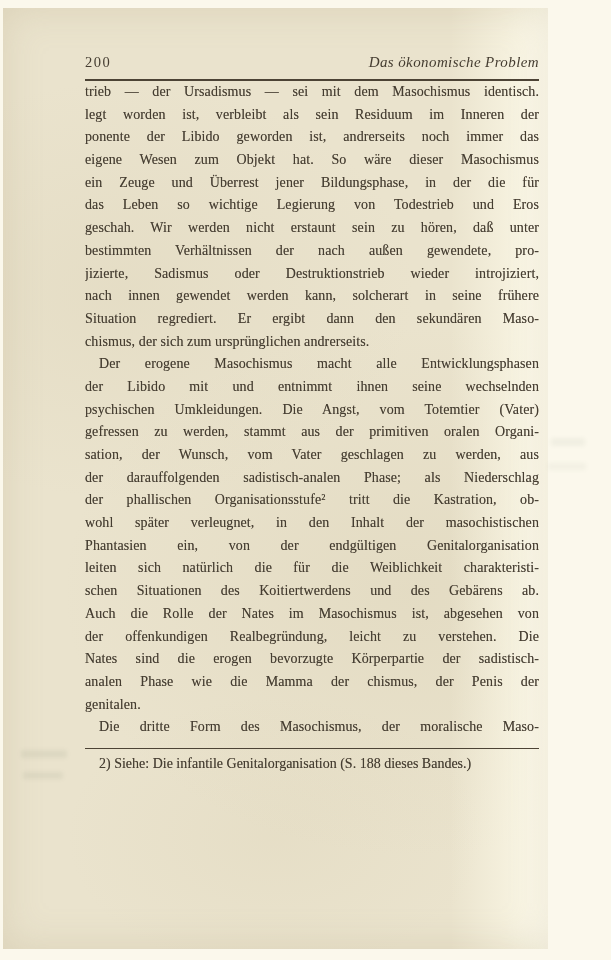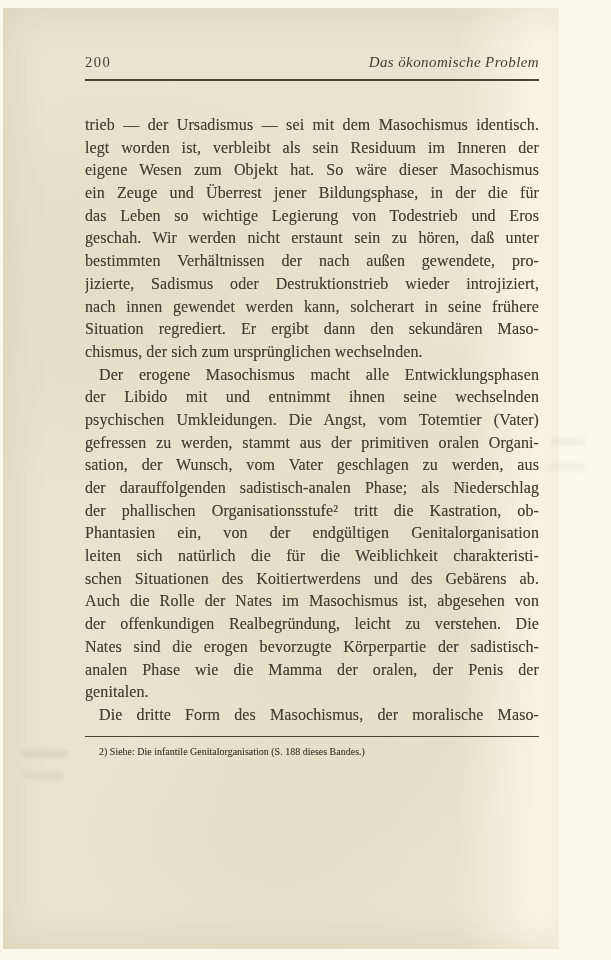--- a/index.html
+++ b/index.html
@@ -4,21 +4,20 @@
 <style>
   html,body{margin:0;padding:0;}
   body{
     width:611px;height:960px;overflow:hidden;
     background:#fbf8ec;
     font-family:"Liberation Serif","DejaVu Serif",serif;
   }
   .scan{
     position:relative;width:548px;height:960px;
     background:#fbf8ec;
-    padding-left:11px;
   }
   
   .page{
     position:absolute;left:3px;top:8px;right:0px;bottom:11px;
     background:
       linear-gradient(90deg, rgba(255,253,240,0) 82%, rgba(253,250,233,.55) 92%, rgba(255,253,240,.95) 100%),
       radial-gradient(ellipse 420px 300px at 22% 30%, rgba(197,185,150,.14), rgba(0,0,0,0) 70%),
       radial-gradient(ellipse 500px 380px at 75% 62%, rgba(193,180,143,.16), rgba(0,0,0,0) 70%),
       radial-gradient(ellipse 300px 200px at 50% 88%, rgba(200,188,152,.12), rgba(0,0,0,0) 70%),
       #eae3cd;
@@ -37,37 +36,37 @@
   }
   .pagehead{
     display:flex;justify-content:space-between;align-items:baseline;
     font-size:15px;line-height:20px;
   }
   .pagehead .num{letter-spacing:1.5px;font-size:14.5px;}
   .pagehead .title{font-style:italic;letter-spacing:.4px;}
   .headrule{border:0;border-top:2px solid #4c4335;margin:7px 0 0 0;height:0;}
 
   .bodytext{
-    margin-top:33px;
-    font-size:16px;
+    margin-top:0;
+    font-size:14px;
     line-height:22.7px;
     letter-spacing:.1px;
   }
   .line{
     height:22.7px;overflow:hidden;
     text-align:justify;text-align-last:justify;
     text-shadow:0 0 .5px rgba(69,61,49,.5);
   }
   .line.indent{text-indent:14px;}
   .line.end{text-align:left;text-align-last:left;}
 
   .footrule{border:0;border-top:1.8px solid #4c4335;margin:9px 0 0 0;height:0;}
   .footnote{
     margin:5px 0 0 0;
-    font-size:10px;line-height:20px;
+    font-size:14px;line-height:20px;
     text-indent:14px;
     text-shadow:0 0 .5px rgba(69,61,49,.5);
   }
 </style>
 </head>
 <body>
 
 <div class="scan">
   <div class="page">
     <div class="smudge s1"></div>
@@ -78,43 +77,45 @@
     <div class="textblock">
       <div class="pagehead">
         <span class="num">200</span>
         <span class="title">Das ökonomische Problem</span>
       </div>
       <hr class="headrule">
 
       <div class="bodytext">
           <div class="line">trieb — der Ursadismus — sei mit dem Masochismus identisch.</div>
           <div class="line">legt worden ist, verbleibt als sein Residuum im Inneren der</div>
+          <div class="line">ponente der Libido geworden ist, andrerseits noch immer das</div>
           <div class="line">eigene Wesen zum Objekt hat. So wäre dieser Masochismus</div>
           <div class="line">ein Zeuge und Überrest jener Bildungsphase, in der die für</div>
           <div class="line">das Leben so wichtige Legierung von Todestrieb und Eros</div>
           <div class="line">geschah. Wir werden nicht erstaunt sein zu hören, daß unter</div>
           <div class="line">bestimmten Verhältnissen der nach außen gewendete, pro-</div>
           <div class="line">jizierte, Sadismus oder Destruktionstrieb wieder introjiziert,</div>
           <div class="line">nach innen gewendet werden kann, solcherart in seine frühere</div>
           <div class="line">Situation regrediert. Er ergibt dann den sekundären Maso-</div>
-          <div class="line end">chismus, der sich zum ursprünglichen wechselnden.</div>
+          <div class="line end">chismus, der sich zum ursprünglichen andrerseits.</div>
           <div class="line indent">Der erogene Masochismus macht alle Entwicklungsphasen</div>
           <div class="line">der Libido mit und entnimmt ihnen seine wechselnden</div>
           <div class="line">psychischen Umkleidungen. Die Angst, vom Totemtier (Vater)</div>
           <div class="line">gefressen zu werden, stammt aus der primitiven oralen Organi-</div>
           <div class="line">sation, der Wunsch, vom Vater geschlagen zu werden, aus</div>
           <div class="line">der darauffolgenden sadistisch-analen Phase; als Niederschlag</div>
           <div class="line">der phallischen Organisationsstufe² tritt die Kastration, ob-</div>
+          <div class="line">wohl später verleugnet, in den Inhalt der masochistischen</div>
           <div class="line">Phantasien ein, von der endgültigen Genitalorganisation</div>
           <div class="line">leiten sich natürlich die für die Weiblichkeit charakteristi-</div>
           <div class="line">schen Situationen des Koitiertwerdens und des Gebärens ab.</div>
           <div class="line">Auch die Rolle der Nates im Masochismus ist, abgesehen von</div>
           <div class="line">der offenkundigen Realbegründung, leicht zu verstehen. Die</div>
           <div class="line">Nates sind die erogen bevorzugte Körperpartie der sadistisch-</div>
-          <div class="line">analen Phase wie die Mamma der oralen, der Penis der</div>
+          <div class="line">analen Phase wie die Mamma der chismus, der Penis der</div>
           <div class="line end">genitalen.</div>
           <div class="line indent">Die dritte Form des Masochismus, der moralische Maso-</div>
         </div>
 
       <hr class="footrule">
       <p class="footnote">2) Siehe: Die infantile Genitalorganisation (S. 188 dieses Bandes.)</p>
     </div>
   </div>
 </div>
 

